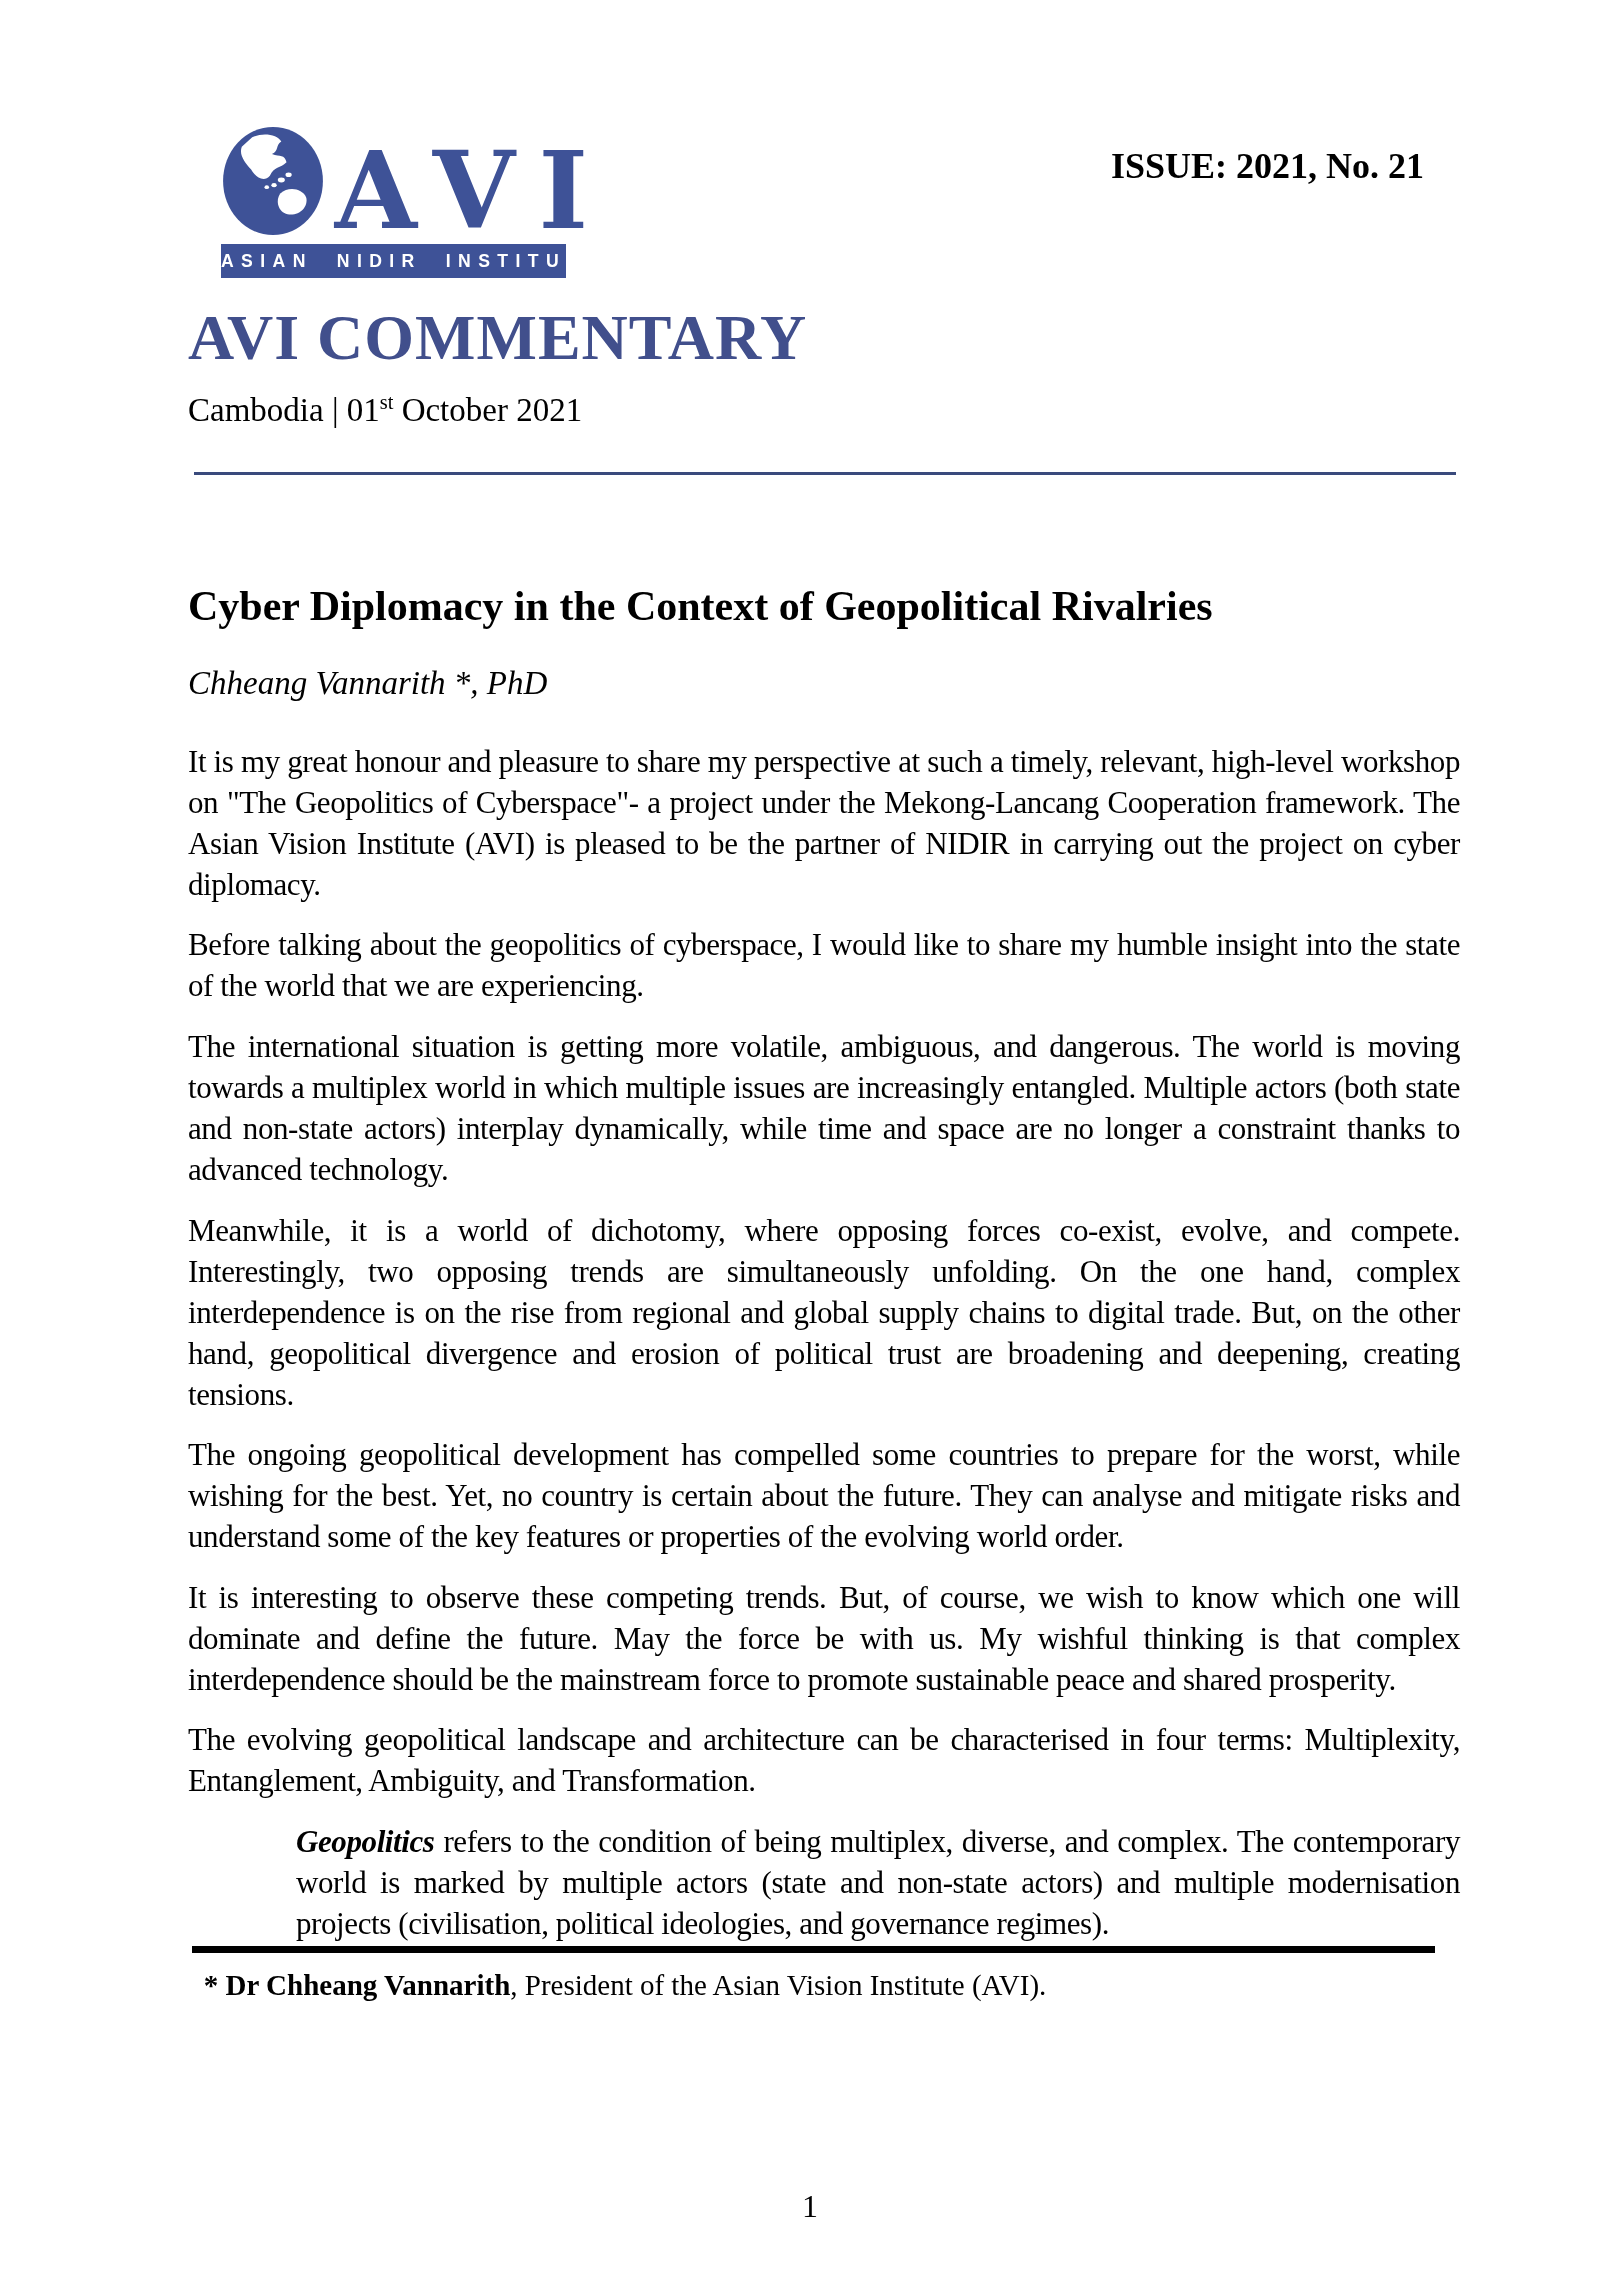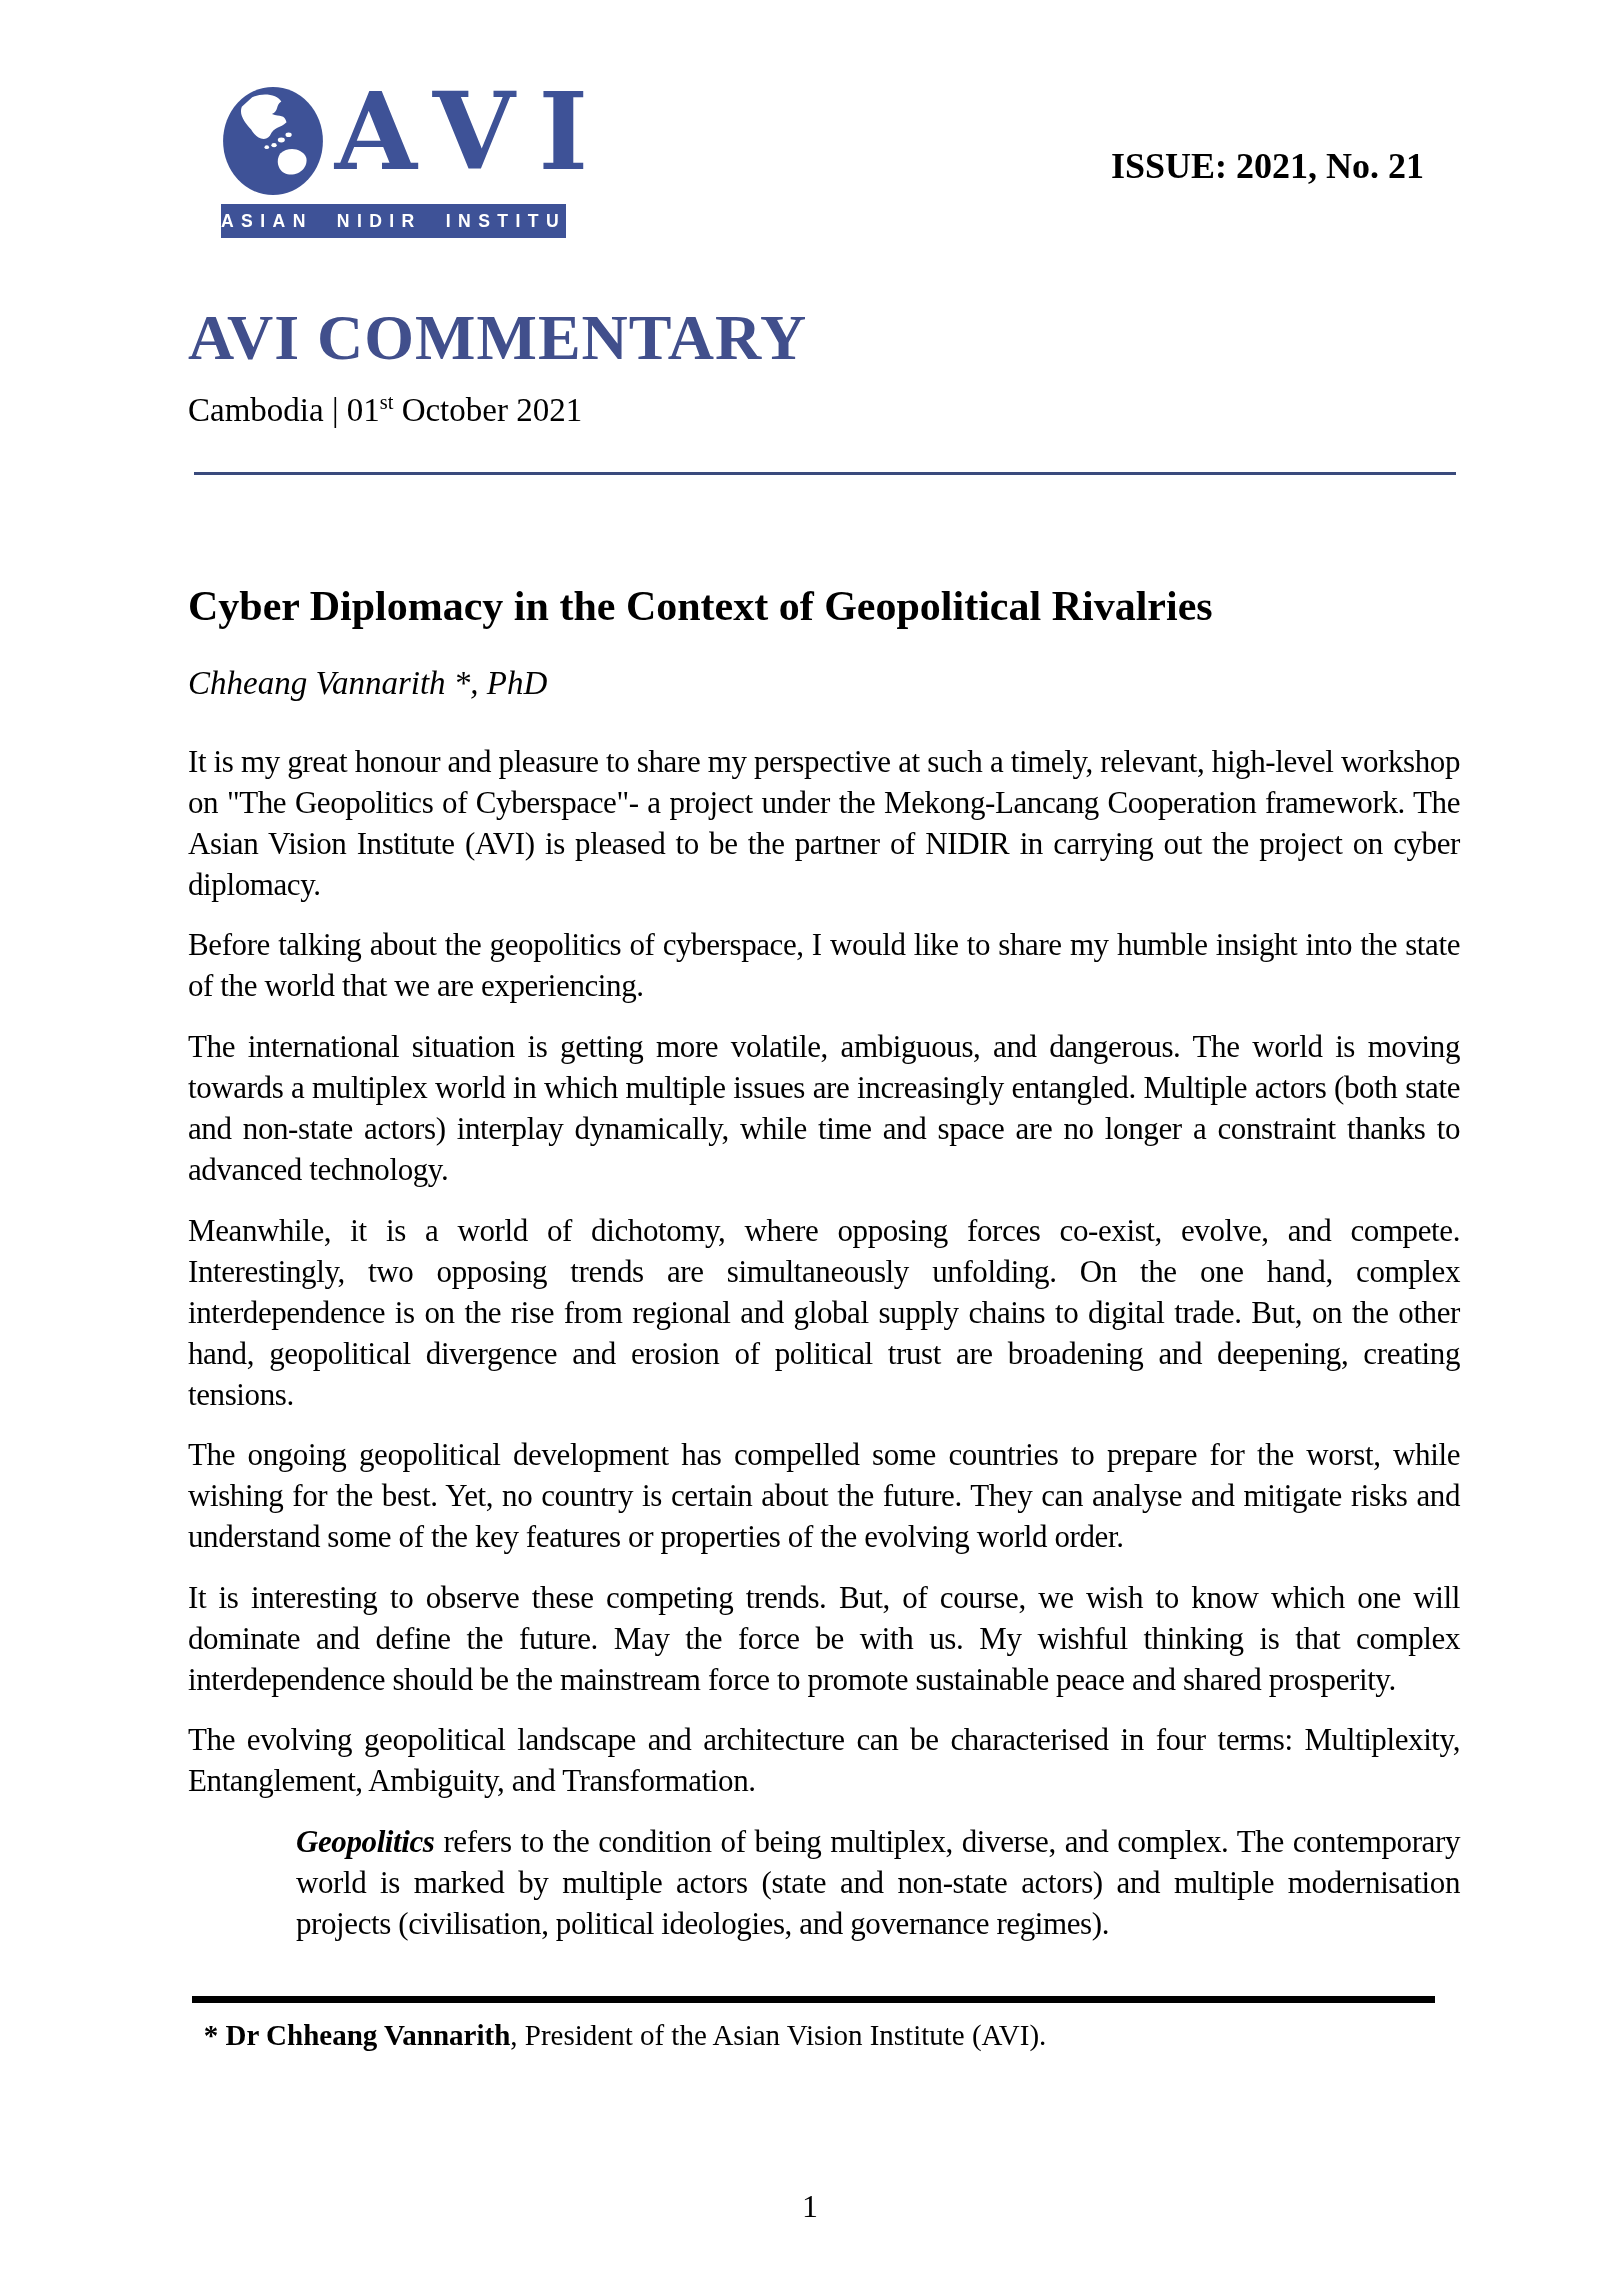--- a/index.html
+++ b/index.html
@@ -10,21 +10,21 @@
     font-family:"Liberation Serif", serif;
     color:#000;
     overflow:hidden;
     margin:0 auto;
   }
   .content { padding:0 160px 0 188px; }
 
   
   .header { position:relative; height:245px; }
   .logo { position:absolute; left:33px; top:84px; width:345px; }
-  .logo-top { display:flex; align-items:flex-start; }
+  .logo-top { display:flex; align-items:flex-end;margin-top:40px; }
   .globe svg { width:104px; height:114px; display:block; }
   .avi-acronym {
     font-family:"DejaVu Serif", serif;
     font-weight:700;
     color:var(--brand,#3E5297);
     font-size:106px; line-height:0.9;
     letter-spacing:23.5px; margin-left:9.8px;
     white-space:nowrap;
   }
   .banner {
@@ -68,21 +68,21 @@
   p.body {
     font-size:31px; line-height:41px;
     letter-spacing:-0.4px;
     text-align:justify;
     margin:0 0 19.6px 0;
   }
   p.indented { padding-left:108px; }
   .lead-term { font-weight:700; font-style:italic; }
 
   
-  .footnote-block { position:absolute; left:192px; top:1996px; width:1268px; }
+  .footnote-block { position:absolute; left:192px; top:1946px; width:1268px; }
   .footnote-rule { width:1243px; height:6.9px; background:#000; }
   .footnote { margin:15.7px 0 0 11.8px; font-size:29px; }
   .footnote .fn-bold { font-weight:700; }
 
   .page-number {
     position:absolute; left:0; right:0; top:2188px;
     text-align:center; font-size:32px;
   }
 </style>
 </head>

